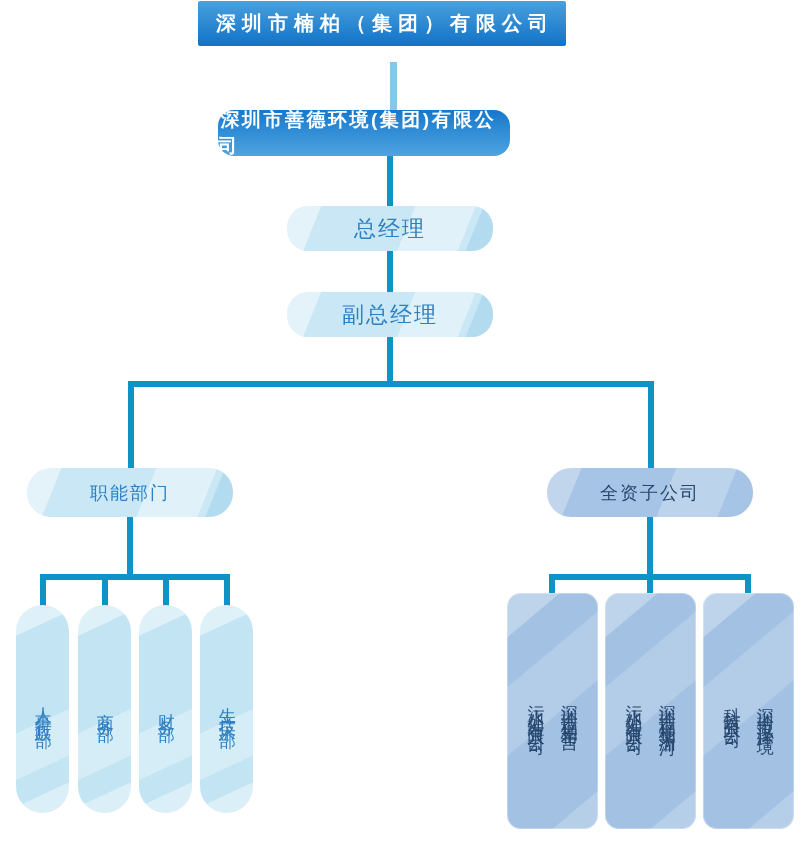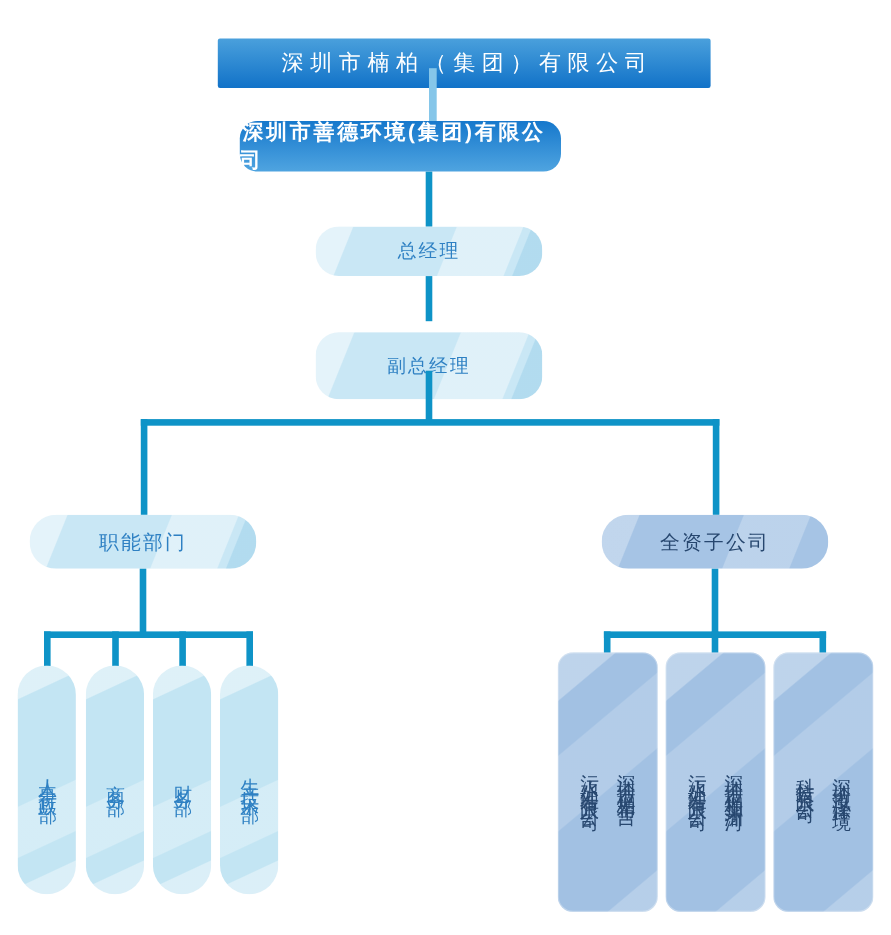--- a/index.html
+++ b/index.html
@@ -3,45 +3,45 @@
 <meta charset="utf-8">
 <style>
   html,body{margin:0;padding:0;background:#ffffff;}
   body{font-family:"Liberation Sans","DejaVu Sans",sans-serif;}
   .canvas{position:relative;width:810px;height:850px;background:#ffffff;overflow:hidden;}
 
   .node{position:absolute;display:flex;align-items:center;justify-content:center;box-sizing:border-box;}
 
   
   .box-root{
-    left:198px;top:35px;width:448px;height:45px;
+    left:198px;top:1px;width:368px;height:45px;
     background:linear-gradient(180deg,#4AA0DC 0%,#1172C8 100%);
     border-radius:2px;
-    color:#ffffff;font-size:20px;font-weight:normal;letter-spacing:6px;text-indent:6px;
+    color:#ffffff;font-size:20px;font-weight:bold;letter-spacing:6px;text-indent:6px;
   }
   
   .box-parent{
     left:218px;top:110px;width:292px;height:46px;
     background:linear-gradient(180deg,#1678CC 0%,#4FA4E0 100%);
     border-radius:16px;
     color:#ffffff;font-size:19px;font-weight:bold;letter-spacing:2.5px;text-indent:2.5px;
   }
 
   
   .pill-light{
     background-color:#C9E7F5;
     background-image:
       linear-gradient(112deg, rgba(255,255,255,0.50) 0%, rgba(255,255,255,0.50) 15%, rgba(255,255,255,0) 15.5%),
       linear-gradient(112deg, rgba(255,255,255,0) 57%, rgba(255,255,255,0.42) 57.5%, rgba(255,255,255,0.42) 84%, rgba(255,255,255,0) 84.5%),
       linear-gradient(292deg, rgba(150,205,232,0.45) 0%, rgba(150,205,232,0.45) 12%, rgba(255,255,255,0) 12.5%);
     border-radius:21px;
-    color:#2E80C3;font-size:17px;letter-spacing:2px;
+    color:#2E80C3;font-size:22px;letter-spacing:2px;
   }
   .pill-gm{left:287px;top:206px;width:206px;height:45px;}
-  .pill-dgm{left:287px;top:292px;width:206px;height:61px;margin-top:10px;}
+  .pill-dgm{left:287px;top:292px;width:206px;height:45px;}
   .pill-func{left:27px;top:468px;width:206px;height:49px;border-radius:24px;font-size:18px;}
 
   
   .pill-dark{
     left:547px;top:468px;width:206px;height:49px;
     background-color:#A6C4E5;
     background-image:
       linear-gradient(112deg, rgba(255,255,255,0.30) 0%, rgba(255,255,255,0.30) 15%, rgba(255,255,255,0) 15.5%),
       linear-gradient(112deg, rgba(255,255,255,0) 57%, rgba(255,255,255,0.25) 57.5%, rgba(255,255,255,0.25) 84%, rgba(255,255,255,0) 84.5%);
     border-radius:24px;

